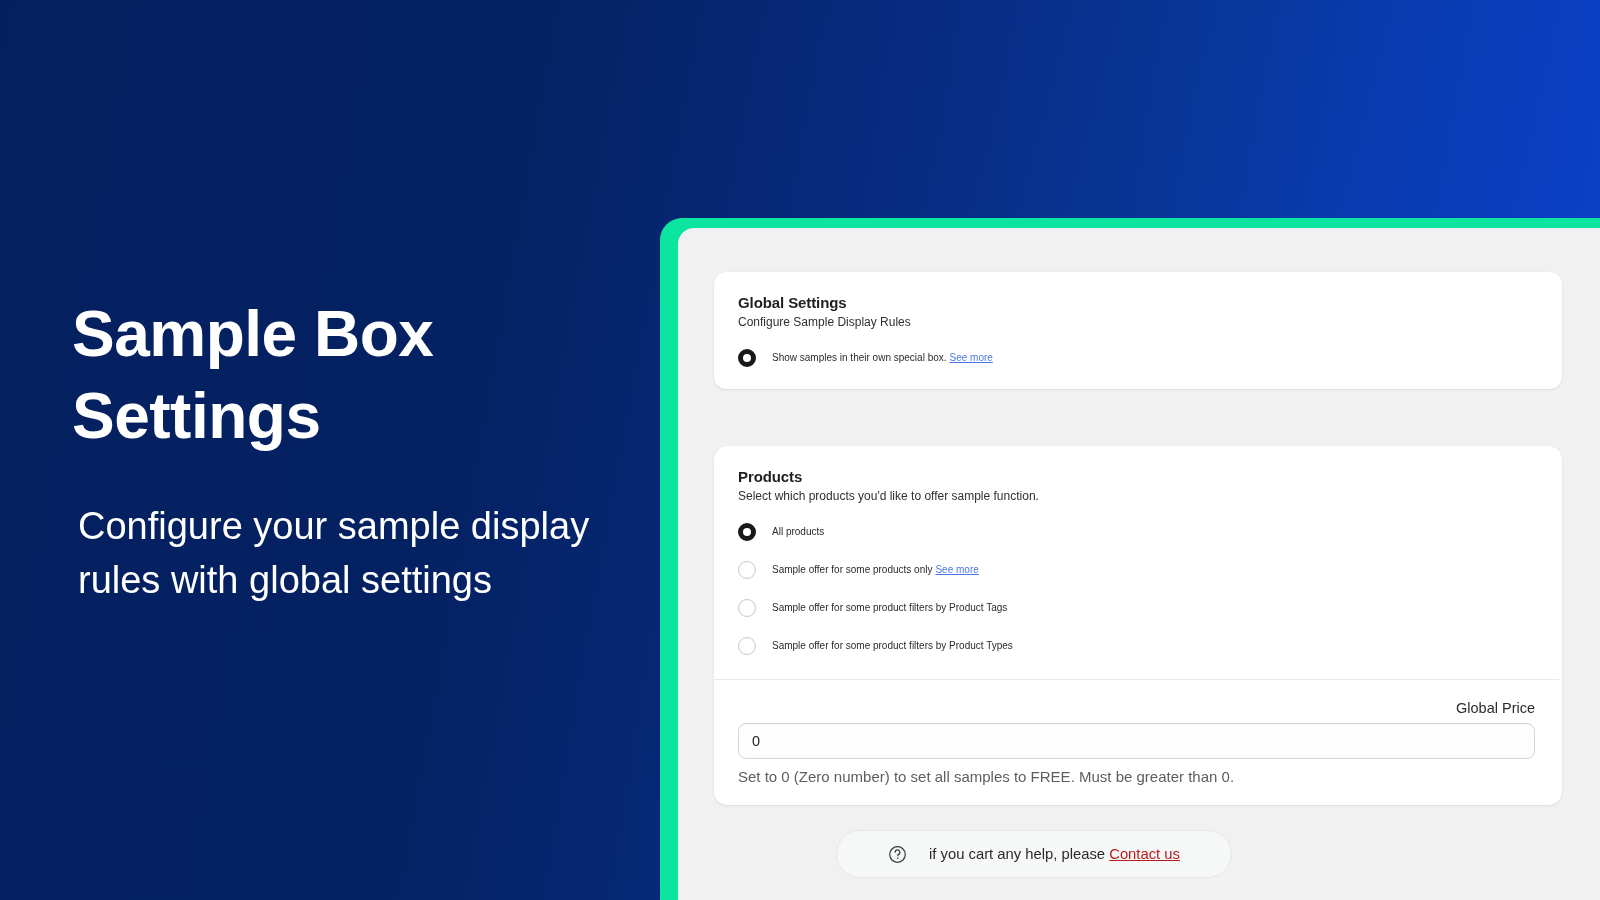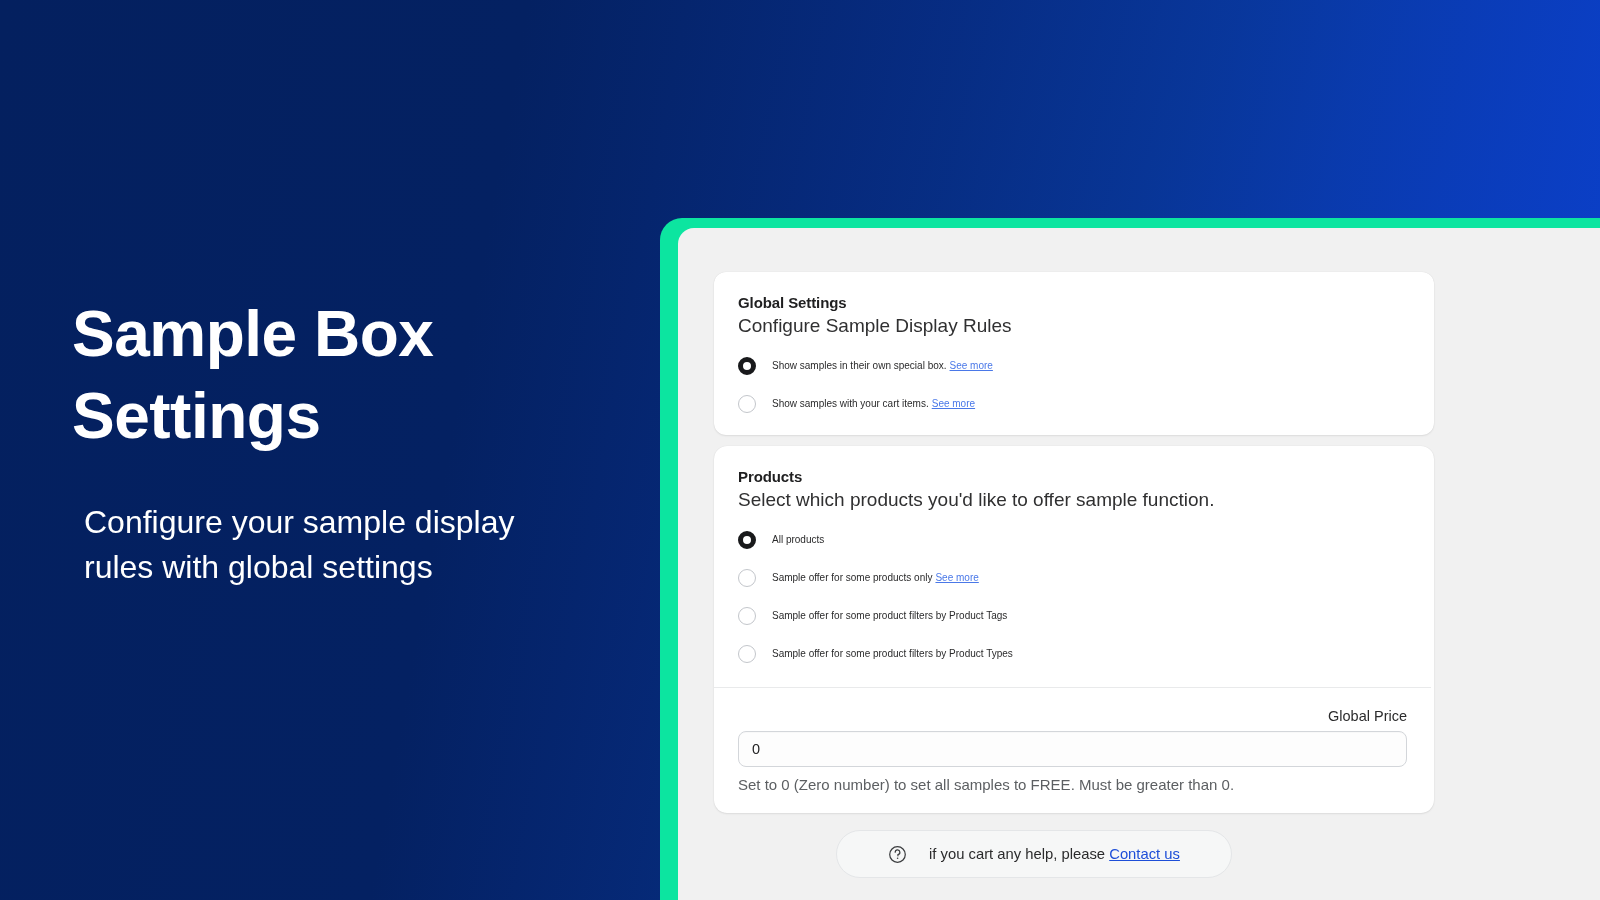--- a/index.html
+++ b/index.html
@@ -44,24 +44,24 @@
   #hero-title{
     color:#ffffff;
     font-size:64px;
     font-weight:bold;
     line-height:1.28;
     letter-spacing:-0.5px;
     white-space:pre-line;
   }
   #hero-sub{
     color:#ffffff;
-    font-size:32px;
+    font-size:38px;
     line-height:1.42;
     margin-top:42px;
-    margin-left:12px;
+    margin-left:6px;
     white-space:pre-line;
     font-weight:400;
   }
 
   
   #app-panel{
     position:absolute;
     left:660px; top:218px;
     width:950px;  
     height:700px;
@@ -75,36 +75,36 @@
     background:#f1f1f1;
     border-radius:16px 0 0 0;
     position:relative;
     overflow:hidden;
   }
 
   
   .card{
     position:absolute;
     left:36px;
-    width:720px;
+    width:848px;
     background:#ffffff;
     border-radius:12px;
     box-shadow:0 1px 2px rgba(0,0,0,0.08), 0 0 1px rgba(0,0,0,0.12);
   }
   #card-global{ top:44px; padding:22px 24px 22px 24px; }
   #card-products{ top:218px; padding:22px 3px 20px 0;border-radius:13px; }
 
   .card-title{
     font-size:15px;
     font-weight:bold;
     color:#1f1f20;
     letter-spacing:-0.1px;
   }
   .card-sub{
-    font-size:19px;
+    font-size:12px;
     color:#303031;
     margin-top:4px;
   }
 
   
   .radio-row{
     display:flex;
     align-items:center;
     margin-top:20px;
   }
@@ -179,21 +179,21 @@
     display:flex;
     align-items:center;
     justify-content:center;
     gap:22px;
   }
   #help-text{
     font-size:14.8px;
     color:#2b2b2c;
   }
   #contact-link{
-    color:#1d4ed8;
+    color:#b91c1c;
     text-decoration:underline;
     cursor:pointer;
   }
   .q-icon{
     width:19px; height:19px;
     display:block;
   }
 </style>
 </head>
 <body>
@@ -214,26 +214,20 @@
       <div class="card-title">Global Settings</div>
       <div class="card-sub">Configure Sample Display Rules</div>
 
       <div class="radio-row">
         <span class="radio checked"></span>
         <span class="radio-label">
           <span>Show samples in their own special box.</span><a class="see-more">See more</a>
         </span>
       </div>
 
-      <div class="radio-row">
-        <span class="radio"></span>
-        <span class="radio-label">
-          <span>Show samples with your cart items.</span><a class="see-more">See more</a>
-        </span>
-      </div>
     </div>
 
     <div class="card" id="card-products">
       <div class="prod-pad">
         <div class="card-title">Products</div>
         <div class="card-sub">Select which products you'd like to offer sample function.</div>
 
         <div class="radio-row">
           <span class="radio checked"></span>
           <span class="radio-label">

